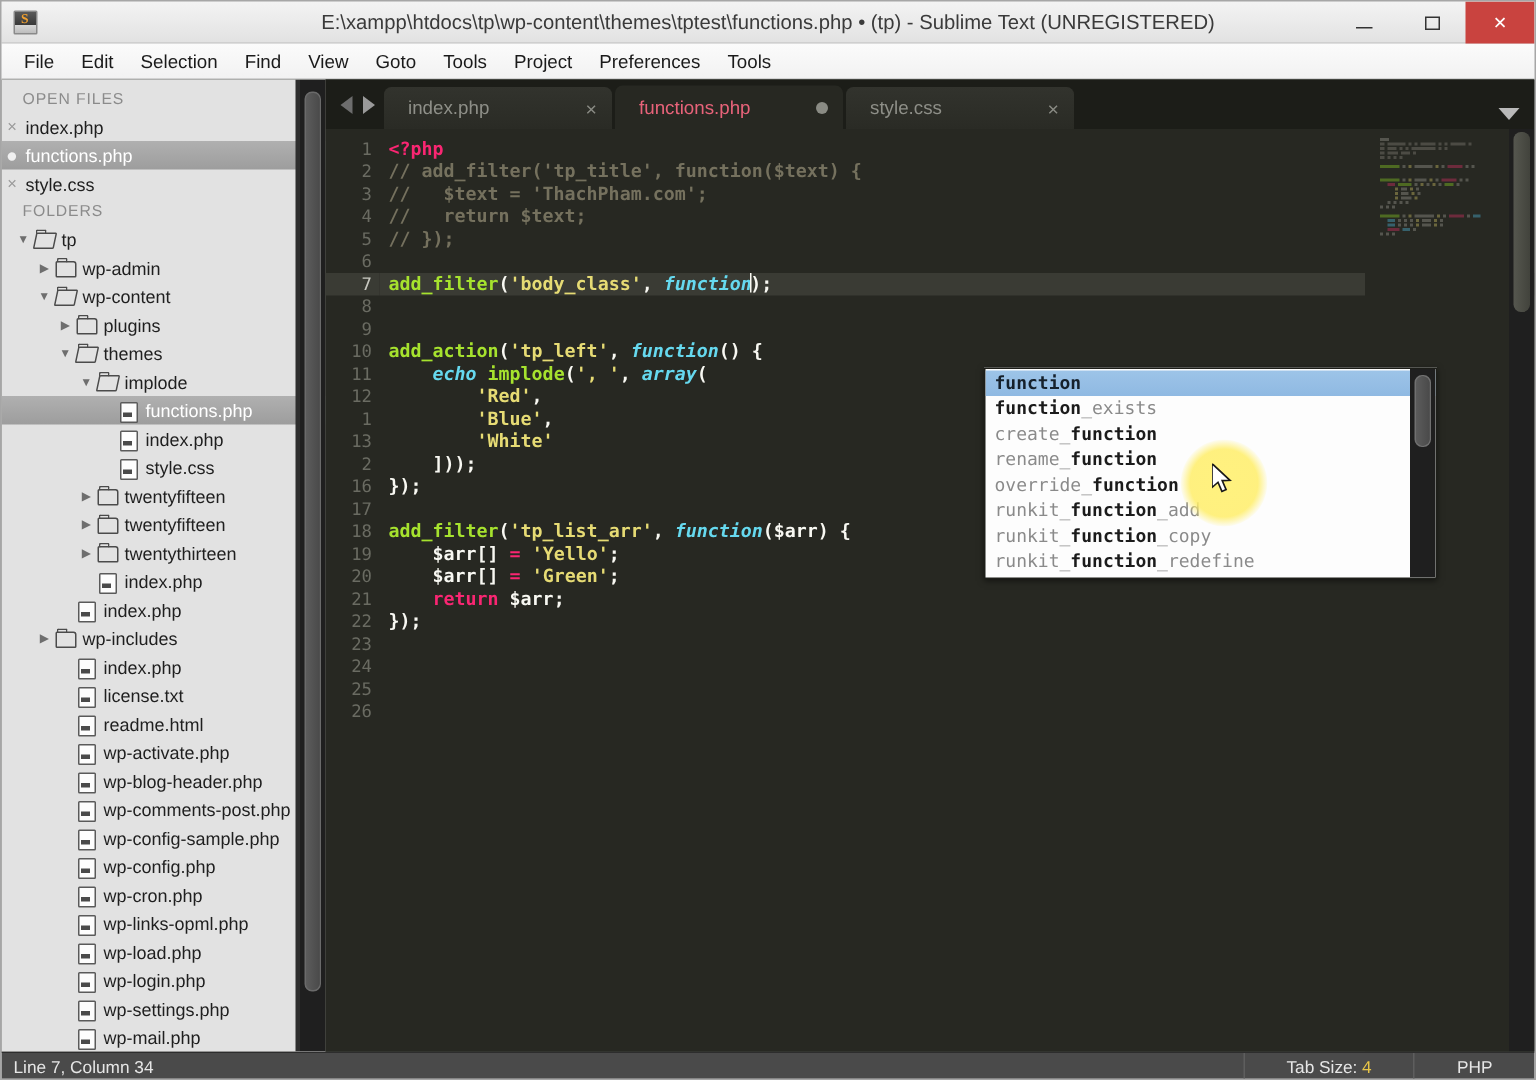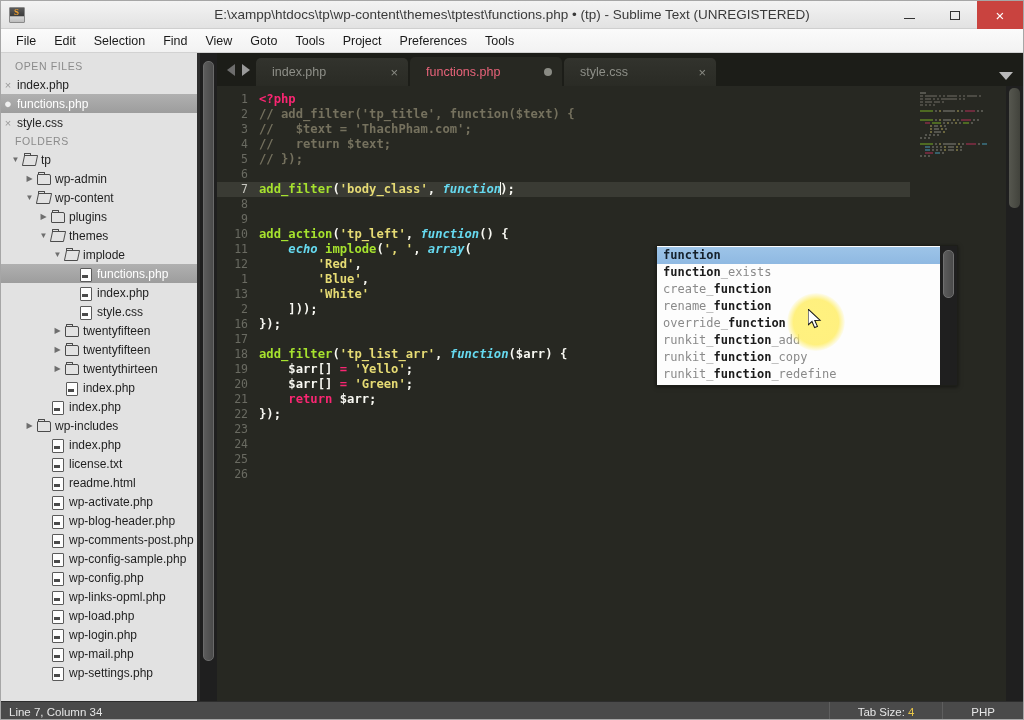--- a/index.html
+++ b/index.html
@@ -608,45 +608,51 @@
           <div class="side-row">
             <span class="indent" style="width: 36px; flex: 0 0 36px;"></span>
             <span class="tri empty"></span>
             <span class="file-ico"></span>
             <span class="fname">wp-config.php</span>
           </div>
           <div class="side-row">
             <span class="indent" style="width: 36px; flex: 0 0 36px;"></span>
             <span class="tri empty"></span>
             <span class="file-ico"></span>
+            <span class="fname">wp-cron.php</span>
+          </div>
+          <div class="side-row">
+            <span class="indent" style="width: 36px; flex: 0 0 36px;"></span>
+            <span class="tri empty"></span>
+            <span class="file-ico"></span>
             <span class="fname">wp-links-opml.php</span>
           </div>
           <div class="side-row">
             <span class="indent" style="width: 36px; flex: 0 0 36px;"></span>
             <span class="tri empty"></span>
             <span class="file-ico"></span>
             <span class="fname">wp-load.php</span>
           </div>
           <div class="side-row">
             <span class="indent" style="width: 36px; flex: 0 0 36px;"></span>
             <span class="tri empty"></span>
             <span class="file-ico"></span>
             <span class="fname">wp-login.php</span>
           </div>
           <div class="side-row">
             <span class="indent" style="width: 36px; flex: 0 0 36px;"></span>
             <span class="tri empty"></span>
             <span class="file-ico"></span>
+            <span class="fname">wp-settings.php</span>
+          </div>
+          <div class="side-row">
+            <span class="indent" style="width: 36px; flex: 0 0 36px;"></span>
+            <span class="tri empty"></span>
+            <span class="file-ico"></span>
             <span class="fname">wp-mail.php</span>
-          </div>
-          <div class="side-row">
-            <span class="indent" style="width: 36px; flex: 0 0 36px;"></span>
-            <span class="tri empty"></span>
-            <span class="file-ico"></span>
-            <span class="fname">wp-settings.php</span>
           </div>
         </div>
       <div class="side-border"></div>
       <div class="side-scroll">
         <div class="thumb"></div>
       </div>
     </div>
 
     <div class="editor-wrap">
 

